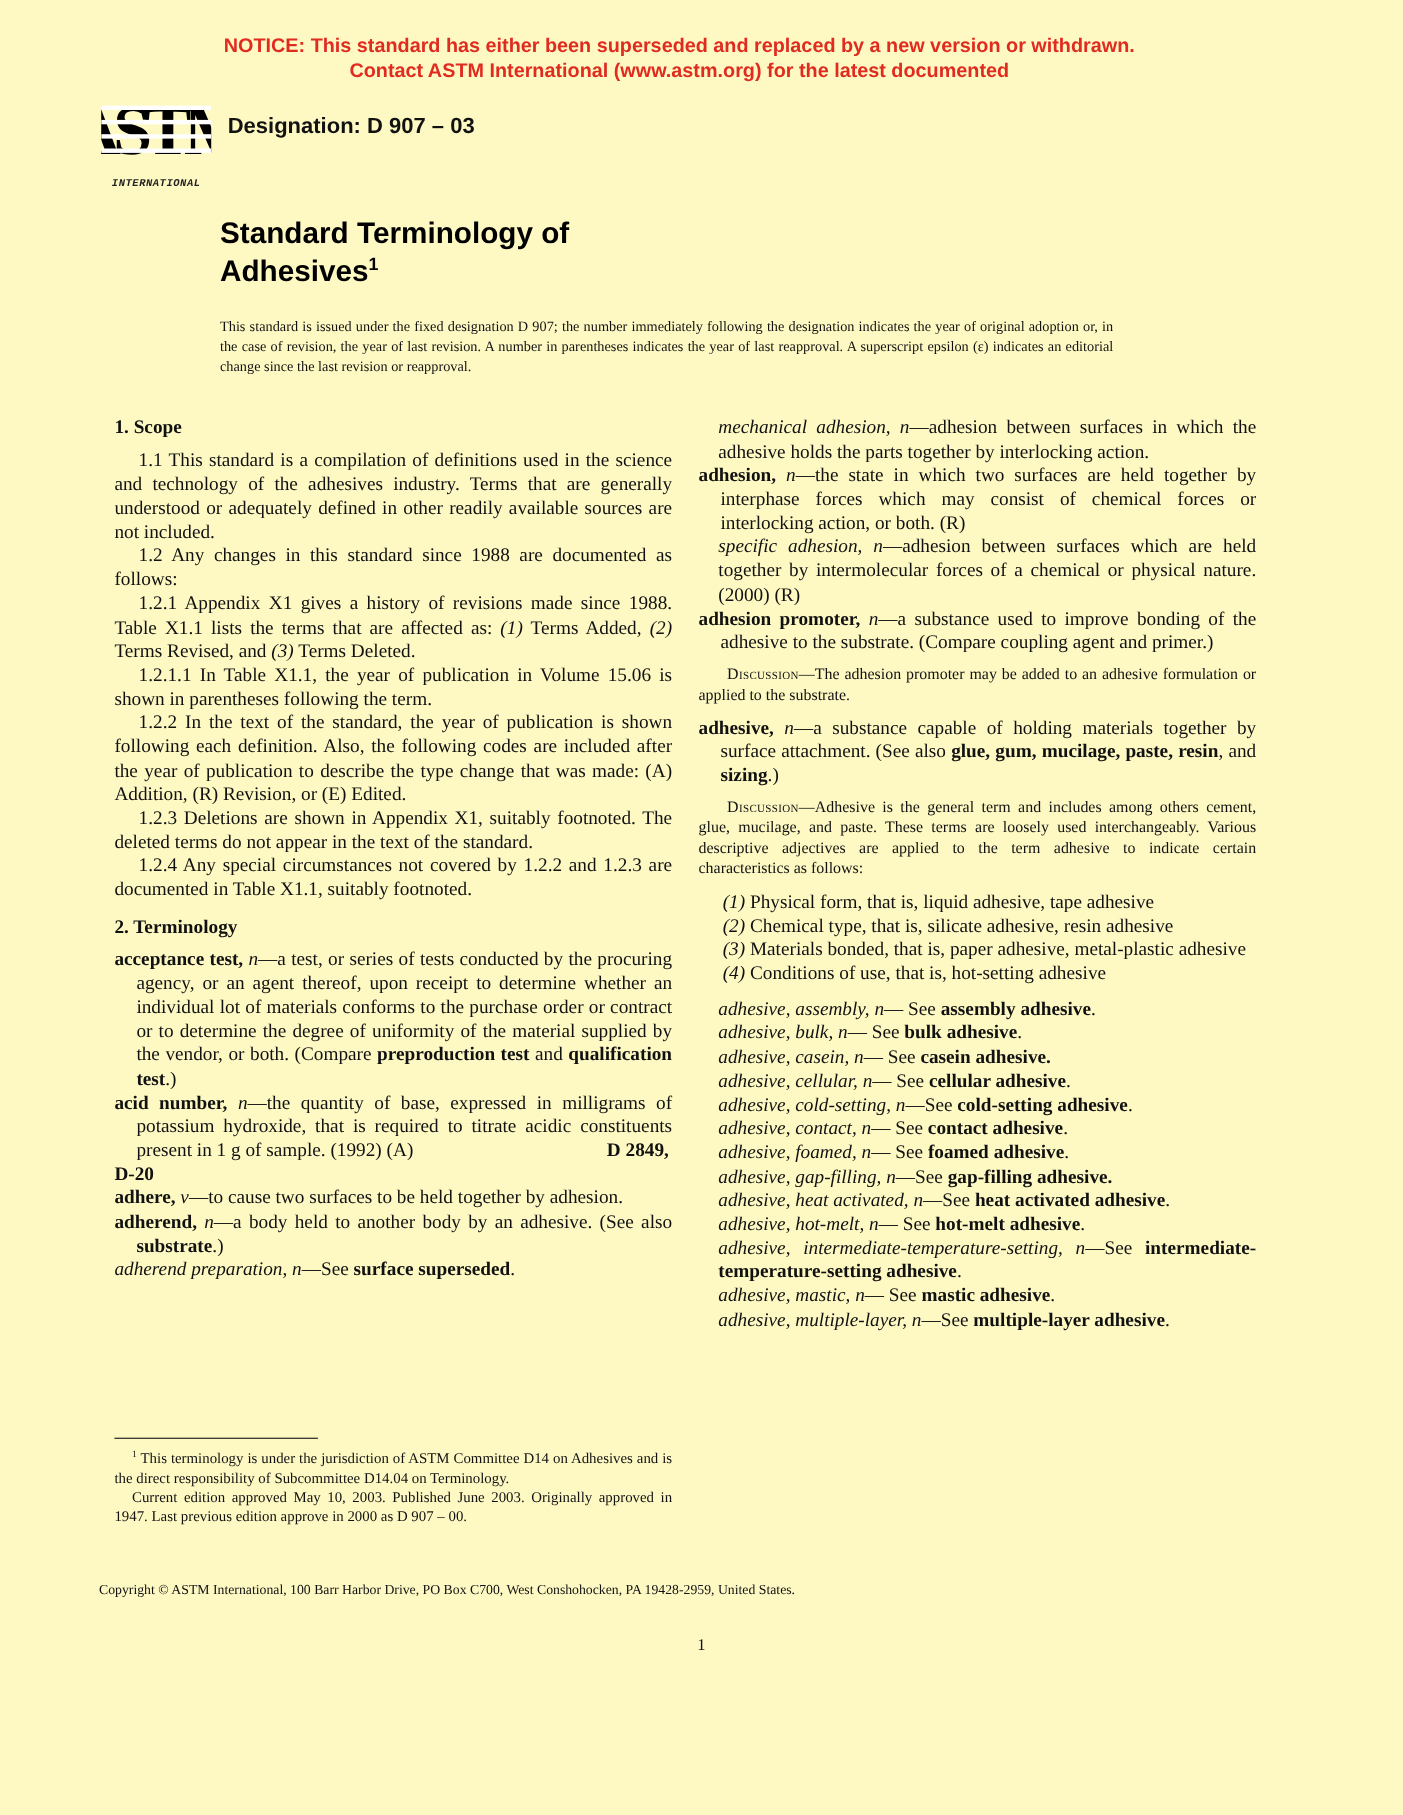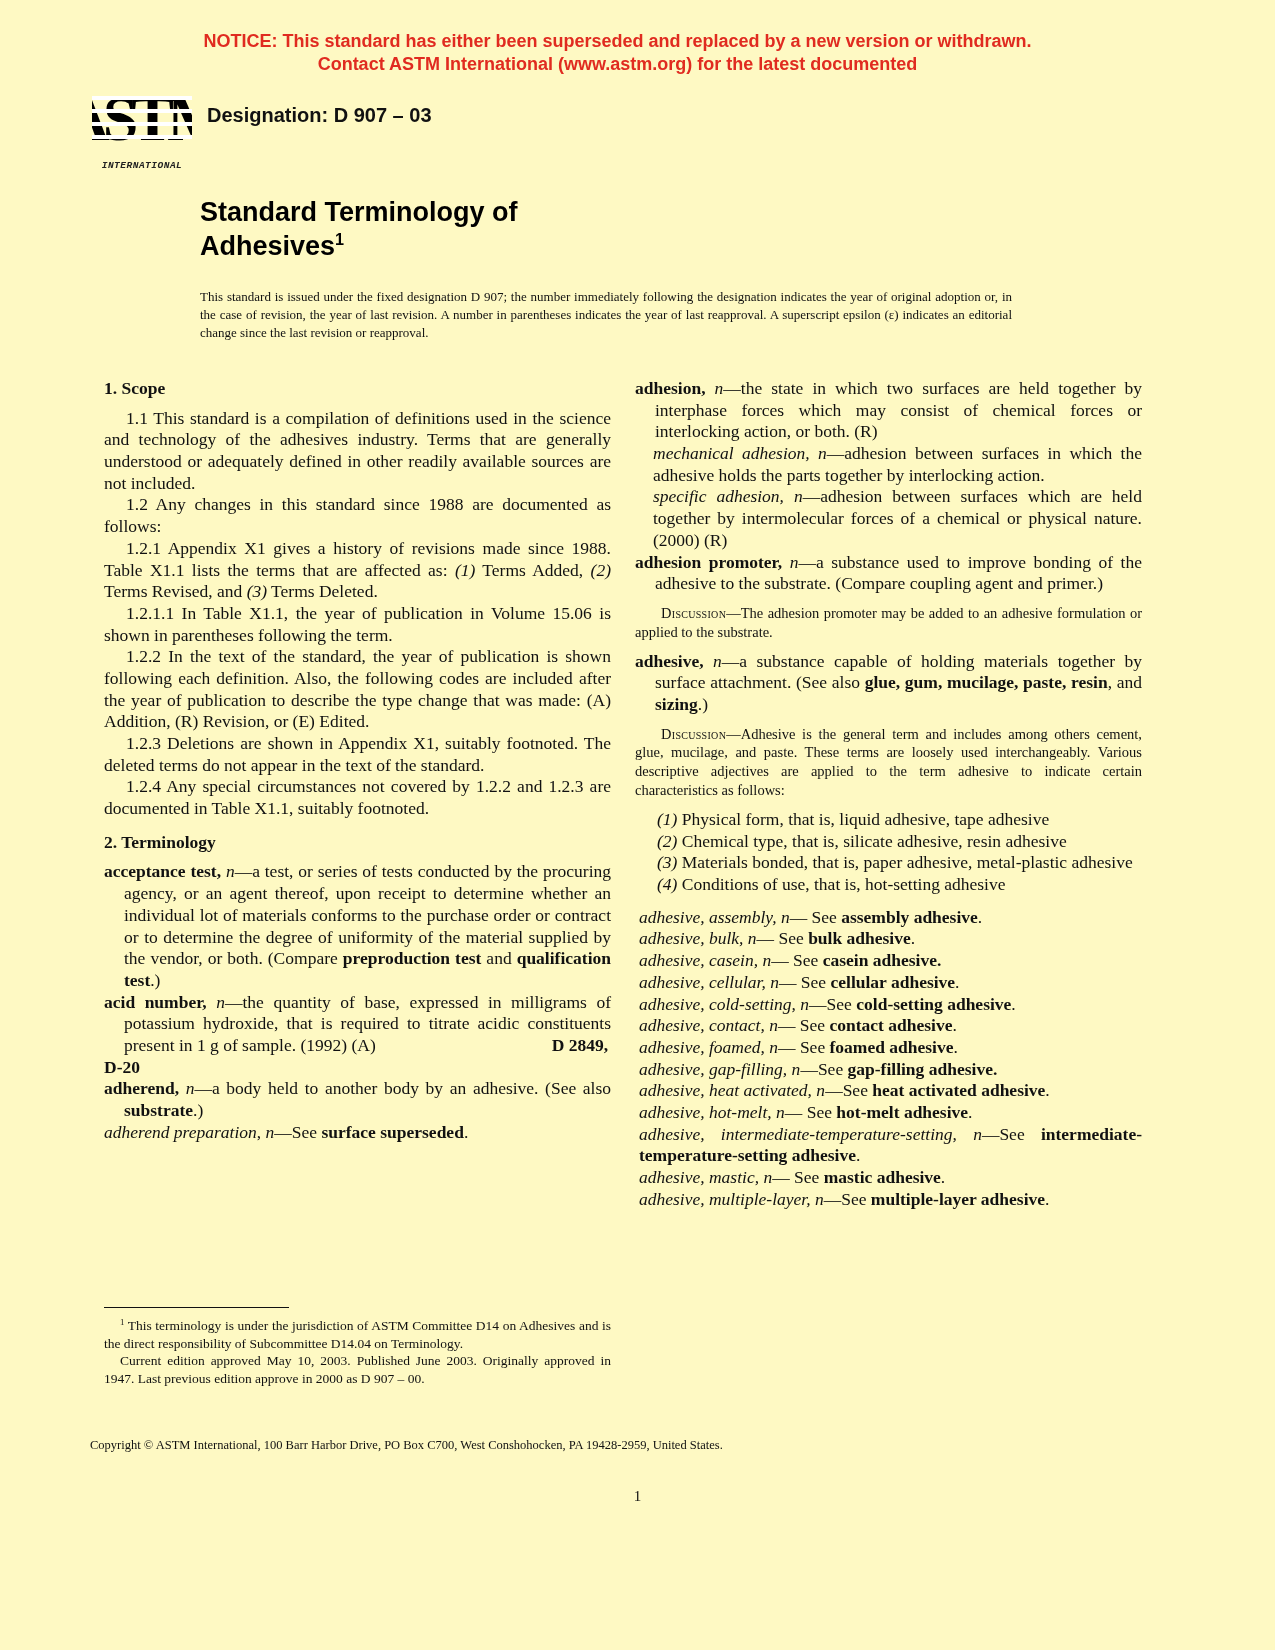--- a/index.html
+++ b/index.html
@@ -39,21 +39,21 @@
   .col { width:507px; font-size:17.5px; line-height:1.24; }
   .col-left { display:flex; flex-direction:column; }
   .p { margin:0; }
   .heading { font-weight:bold; margin:12px 0 8px 0; }
   #left-col .heading:first-child { margin-top:0; }
   .para { text-indent:22px; text-align:justify; }
   .def { padding-left:20px; text-indent:-20px; text-align:justify; }
   .subdef { margin-left:18px; text-align:justify; }
   .discussion { font-size:14.5px; line-height:1.3; text-indent:26px; text-align:justify; margin:9px 0; }
   .listitem { text-indent:22px; text-align:justify; }
-  .xref { margin-left:4px; text-align:justify; }
+  .xref { margin-left:18px; text-align:justify; }
   .listitem + .xref { margin-top:11px; }
   .rightline { }
   .b { font-weight:bold; }
   .i { font-style:italic; }
   .sc { font-variant:small-caps; letter-spacing:0.3px; }
   .fr { float:right; }
   sup { font-size:65%; line-height:0; }
   .footnote { margin-top:auto; font-size:13.5px; line-height:1.32; }
   .fn-rule { width:185px; border-top:1.5px solid #111; margin:0 0 9px 0; }
   .fn { text-indent:16px; text-align:justify; }
@@ -98,34 +98,35 @@
           <div class="p para"><span>1.2 Any changes in this standard since 1988 are documented as follows:</span></div>
           <div class="p para"><span>1.2.1 Appendix X1 gives a history of revisions made since 1988. Table X1.1 lists the terms that are affected as: </span><span class="i">(1)</span><span> Terms Added, </span><span class="i">(2)</span><span> Terms Revised, and </span><span class="i">(3)</span><span> Terms Deleted.</span></div>
           <div class="p para"><span>1.2.1.1 In Table X1.1, the year of publication in Volume 15.06 is shown in parentheses following the term.</span></div>
           <div class="p para"><span>1.2.2 In the text of the standard, the year of publication is shown following each definition. Also, the following codes are included after the year of publication to describe the type change that was made: (A) Addition, (R) Revision, or (E) Edited.</span></div>
           <div class="p para"><span>1.2.3 Deletions are shown in Appendix X1, suitably footnoted. The deleted terms do not appear in the text of the standard.</span></div>
           <div class="p para"><span>1.2.4 Any special circumstances not covered by 1.2.2 and 1.2.3 are documented in Table X1.1, suitably footnoted.</span></div>
           <div class="p heading"><span class="b">2. Terminology</span></div>
           <div class="p def"><span class="b">acceptance test, </span><span class="i">n</span><span>—a test, or series of tests conducted by the procuring agency, or an agent thereof, upon receipt to determine whether an individual lot of materials conforms to the purchase order or contract or to determine the degree of uniformity of the material supplied by the vendor, or both. (Compare </span><span class="b">preproduction test</span><span> and </span><span class="b">qualification test</span><span>.)</span></div>
           <div class="p def"><span class="b">acid number, </span><span class="i">n</span><span>—the quantity of base, expressed in milligrams of potassium hydroxide, that is required to titrate acidic constituents present in 1 g of sample. (1992) (A) </span><span class="b fr">D 2849,</span></div>
           <div class="p rightline"><span class="b">D-20</span></div>
+          <div class="p def"><span class="b">adhere, </span><span class="i">v</span><span>—to cause two surfaces to be held together by adhesion.</span></div>
           <div class="p def"><span class="b">adherend, </span><span class="i">n</span><span>—a body held to another body by an adhesive. (See also </span><span class="b">substrate</span><span>.)</span></div>
           <div class="p def"><span class="i">adherend preparation</span><span>, </span><span class="i">n</span><span>—See </span><span class="b">surface superseded</span><span>.</span></div>
         </div>
       <div class="footnote">
         <div class="fn-rule"></div>
         <div id="footnote-content">
             <div class="p fn"><sup>1</sup><span> This terminology is under the jurisdiction of ASTM Committee D14 on Adhesives and is the direct responsibility of Subcommittee D14.04 on Terminology.</span></div>
             <div class="p fn"><span>Current edition approved May 10, 2003. Published June 2003. Originally approved in 1947. Last previous edition approve in 2000 as D 907 – 00.</span></div>
           </div>
       </div>
     </div>
     <div class="col" id="right-col">
+        <div class="p subdef"><span class="i">mechanical adhesion, n</span><span>—adhesion between surfaces in which the adhesive holds the parts together by interlocking action.</span></div>
         <div class="p def"><span class="b">adhesion, </span><span class="i">n</span><span>—the state in which two surfaces are held together by interphase forces which may consist of chemical forces or interlocking action, or both. (R)</span></div>
-        <div class="p subdef"><span class="i">mechanical adhesion, n</span><span>—adhesion between surfaces in which the adhesive holds the parts together by interlocking action.</span></div>
         <div class="p subdef"><span class="i">specific adhesion, n</span><span>—adhesion between surfaces which are held together by intermolecular forces of a chemical or physical nature. (2000) (R)</span></div>
         <div class="p def"><span class="b">adhesion promoter, </span><span class="i">n</span><span>—a substance used to improve bonding of the adhesive to the substrate. (Compare coupling agent and primer.)</span></div>
         <div class="p discussion"><span class="sc">Discussion</span><span>—The adhesion promoter may be added to an adhesive formulation or applied to the substrate.</span></div>
         <div class="p def"><span class="b">adhesive, </span><span class="i">n</span><span>—a substance capable of holding materials together by surface attachment. (See also </span><span class="b">glue, gum, mucilage, paste, resin</span><span>, and </span><span class="b">sizing</span><span>.)</span></div>
         <div class="p discussion"><span class="sc">Discussion</span><span>—Adhesive is the general term and includes among others cement, glue, mucilage, and paste. These terms are loosely used interchangeably. Various descriptive adjectives are applied to the term adhesive to indicate certain characteristics as follows:</span></div>
         <div class="p listitem"><span class="i">(1)</span><span> Physical form, that is, liquid adhesive, tape adhesive</span></div>
         <div class="p listitem"><span class="i">(2)</span><span> Chemical type, that is, silicate adhesive, resin adhesive</span></div>
         <div class="p listitem"><span class="i">(3)</span><span> Materials bonded, that is, paper adhesive, metal-plastic adhesive</span></div>
         <div class="p listitem"><span class="i">(4)</span><span> Conditions of use, that is, hot-setting adhesive</span></div>
         <div class="p xref"><span class="i">adhesive, assembly, n</span><span>— See </span><span class="b">assembly adhesive</span><span>.</span></div>

